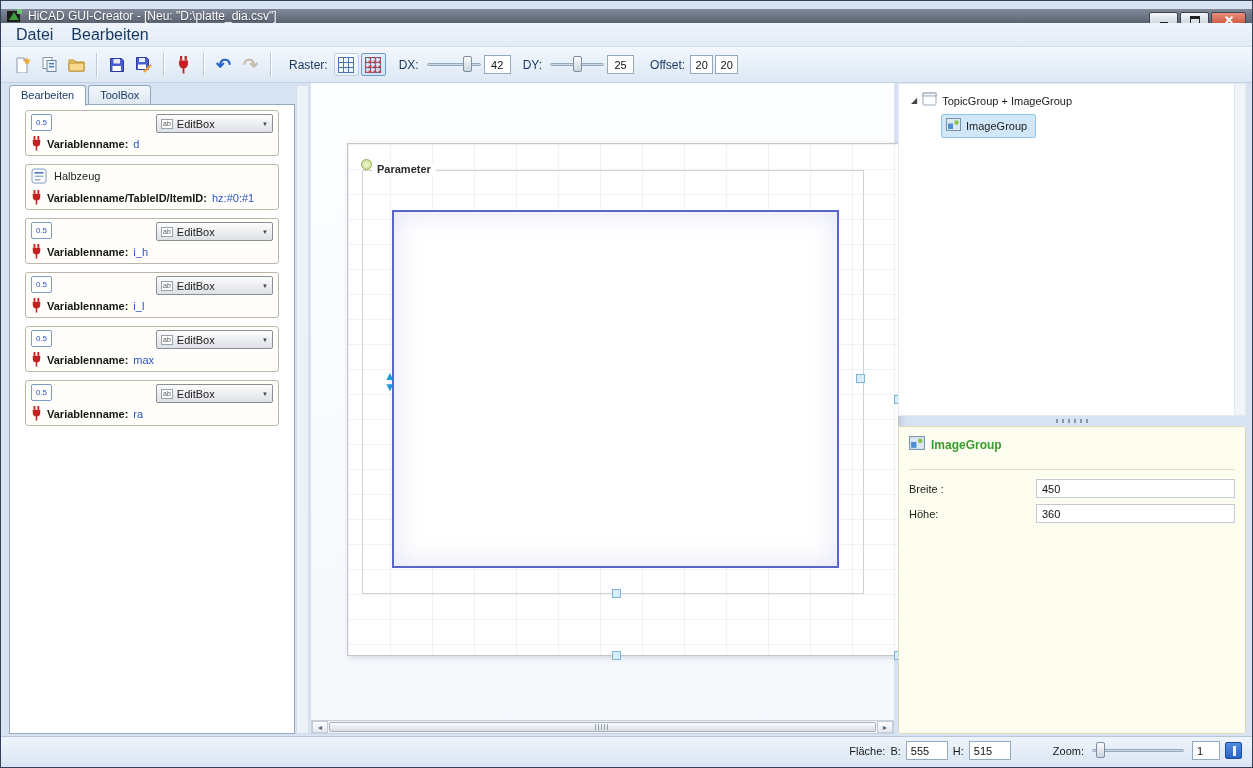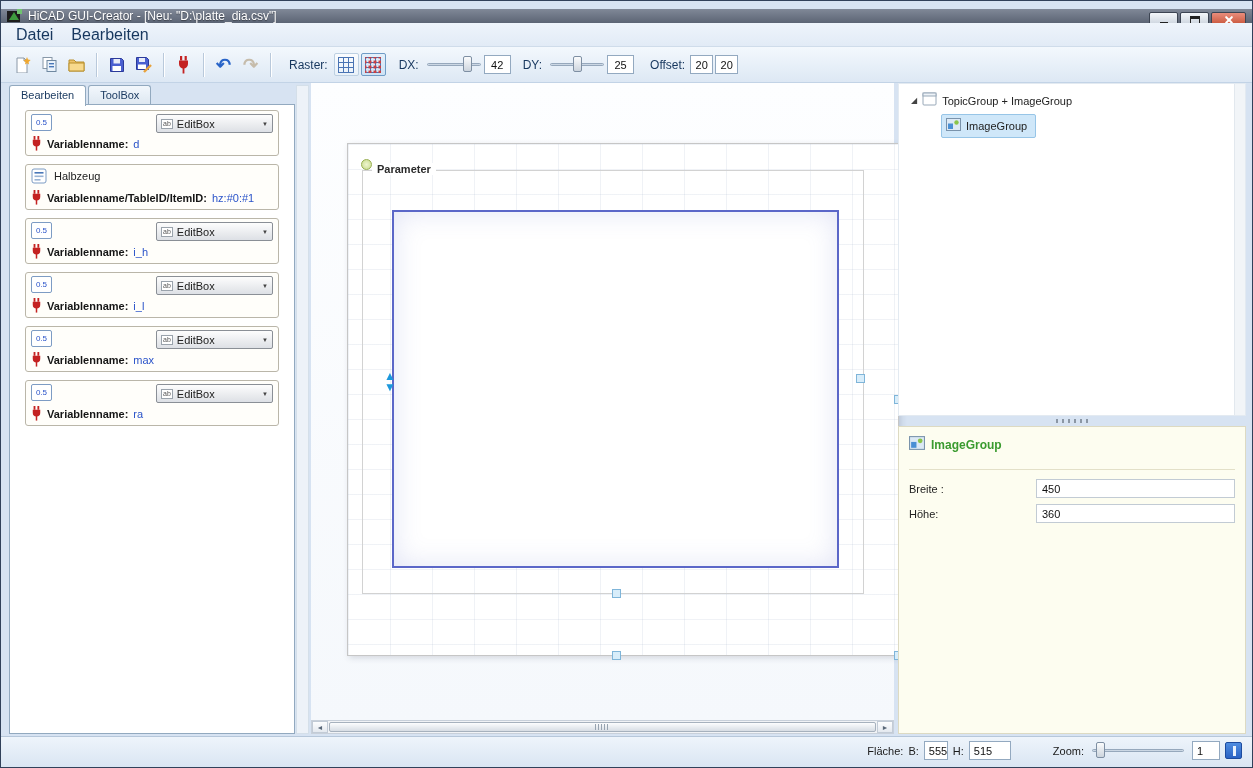--- a/index.html
+++ b/index.html
@@ -474,21 +474,21 @@
   <div class="prop-row">
     <span class="prop-label">Höhe:</span>
     <input class="prop-input" value="360" style="">
   </div>
 </div>
 
 <div class="statusbar">
   <div class="status-row">
     <span class="slabel">Fläche:</span>
     <span class="slabel">B:</span>
-    <input class="tb-input" style="width: 24px; text-align: left; padding-left: 4px;" value="555">
+    <input class="tb-input" style="width: 42px; text-align: left; padding-left: 4px;" value="555">
     <span class="slabel">H:</span>
     <input class="tb-input" style="width: 42px; text-align: left; padding-left: 4px;" value="515">
     <span class="sgap"></span>
     <span class="slabel">Zoom:</span>
     <span class="slider" style="width:92px;">
       <span class="track"></span>
       <span class="thumb" style="left:4%;"></span>
     </span>
     <input class="tb-input" style="width: 28px; text-align: left; padding-left: 4px;" value="1">
     <span class="blue-btn">

